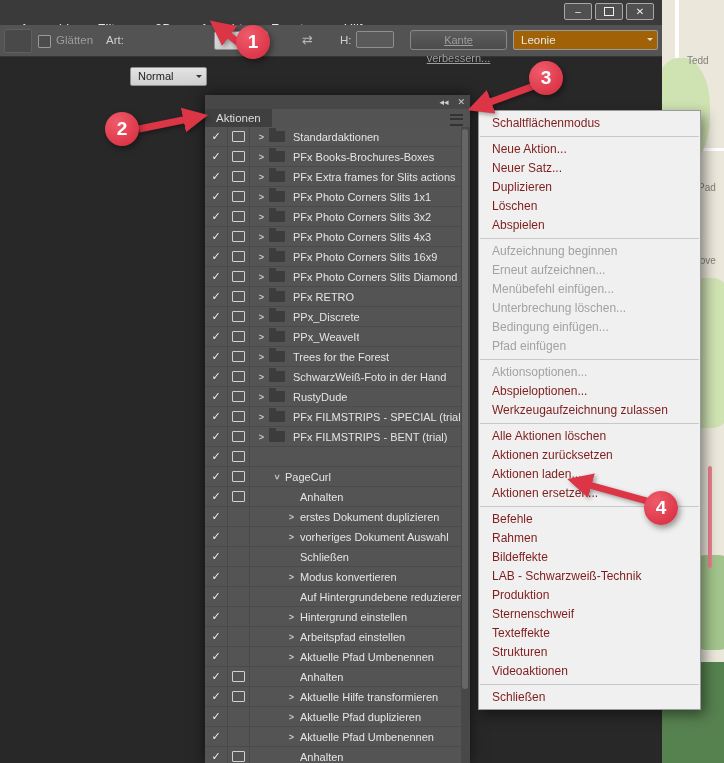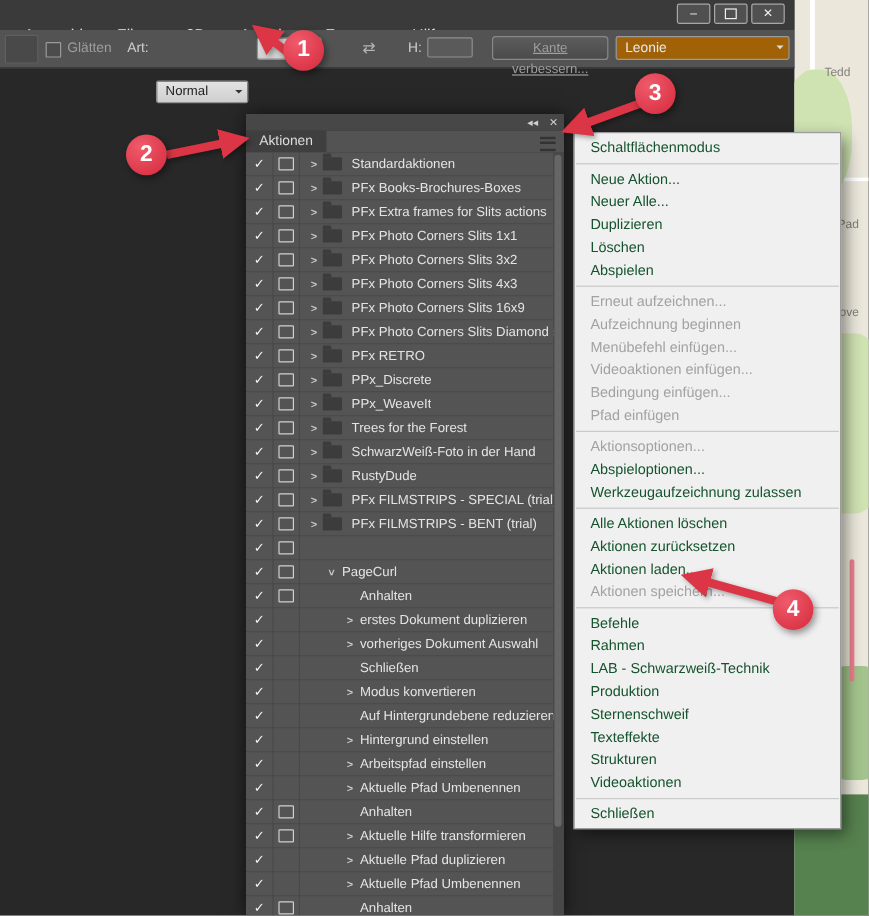--- a/index.html
+++ b/index.html
@@ -65,21 +65,21 @@
   .arow .content{display:flex;align-items:center;flex:1;min-width:0;}
   .chev{width:13px;flex:none;font-size:9px;font-weight:bold;color:#c9c9c9;text-align:center;visibility:hidden;transform:none;}
   .chev.right{visibility:visible;}
   .chev.down{visibility:visible;transform:rotate(90deg);}
   .folder{width:16px;height:11px;background:#3c3c3c;border-radius:1px;position:relative;margin:0 6px 0 1px;flex:none;}
   .folder::before{content:"";position:absolute;left:0;top:-3px;width:7px;height:3px;background:#3c3c3c;border-radius:1px 1px 0 0;}
   .arow .albl{font-size:11px;color:#e4e4e4;white-space:nowrap;overflow:hidden;margin-left:2px;}
 
   
   .ctxmenu{position:absolute;left:478px;top:110px;width:223px;background:#f0f0f0;border:1px solid #9b9b9b;box-shadow:4px 5px 12px rgba(0,0,0,.45);padding:3px 0 2px 0;z-index:10;box-sizing:border-box;}
-  .cmi{height:19px;line-height:19px;padding-left:13px;font-size:12px;color:#14532d;white-space:nowrap;}
+  .cmi{height:19px;line-height:19px;padding-left:13px;font-size:12px;color:#7f1d1d;white-space:nowrap;}
   .cmi.disabled{color:#a2a2a2;}
   .csep{height:1px;background:#c9c9c9;margin:3px 1px;}
 
   
   .arrows{position:absolute;left:0;top:0;z-index:40;pointer-events:none;filter:drop-shadow(2px 2px 2px rgba(0,0,0,.35));}
   .badge{position:absolute;width:34px;height:34px;border-radius:50%;background:radial-gradient(circle at 35% 30%, #ef5b6b, #d5293c);color:#fff;font-size:19px;font-weight:bold;display:flex;align-items:center;justify-content:center;z-index:41;box-shadow:2px 3px 6px rgba(0,0,0,.4);}
   .b1{left:236px;top:25px;} .b2{left:105px;top:112px;} .b3{left:529px;top:61px;} .b4{left:644px;top:491px;}
 </style>
 </head>
 <body>
@@ -513,63 +513,64 @@
       </div>
   </div>
 
   <div class="ctxmenu">
 
       <div class="cmi">Schaltflächenmodus</div>
       <div class="csep"></div>
 
       <div class="cmi">Neue Aktion...</div>
 
-      <div class="cmi">Neuer Alle...</div>
+      <div class="cmi">Neuer Satz...</div>
 
       <div class="cmi">Duplizieren</div>
 
       <div class="cmi">Löschen</div>
 
       <div class="cmi">Abspielen</div>
       <div class="csep"></div>
 
+      <div class="cmi disabled">Aufzeichnung beginnen</div>
+
       <div class="cmi disabled">Erneut aufzeichnen...</div>
 
-      <div class="cmi disabled">Aufzeichnung beginnen</div>
-
       <div class="cmi disabled">Menübefehl einfügen...</div>
 
-      <div class="cmi disabled">Videoaktionen einfügen...</div>
+      <div class="cmi disabled">Unterbrechung löschen...</div>
 
       <div class="cmi disabled">Bedingung einfügen...</div>
 
       <div class="cmi disabled">Pfad einfügen</div>
       <div class="csep"></div>
 
       <div class="cmi disabled">Aktionsoptionen...</div>
 
       <div class="cmi">Abspieloptionen...</div>
 
       <div class="cmi">Werkzeugaufzeichnung zulassen</div>
       <div class="csep"></div>
 
       <div class="cmi">Alle Aktionen löschen</div>
 
       <div class="cmi">Aktionen zurücksetzen</div>
 
       <div class="cmi">Aktionen laden...</div>
 
-
-      <div class="cmi disabled">Aktionen speichern...</div>
+      <div class="cmi">Aktionen ersetzen...</div>
+
       <div class="csep"></div>
 
       <div class="cmi">Befehle</div>
 
       <div class="cmi">Rahmen</div>
 
+      <div class="cmi">Bildeffekte</div>
 
       <div class="cmi">LAB - Schwarzweiß-Technik</div>
 
       <div class="cmi">Produktion</div>
 
       <div class="cmi">Sternenschweif</div>
 
       <div class="cmi">Texteffekte</div>
 
       <div class="cmi">Strukturen</div>

